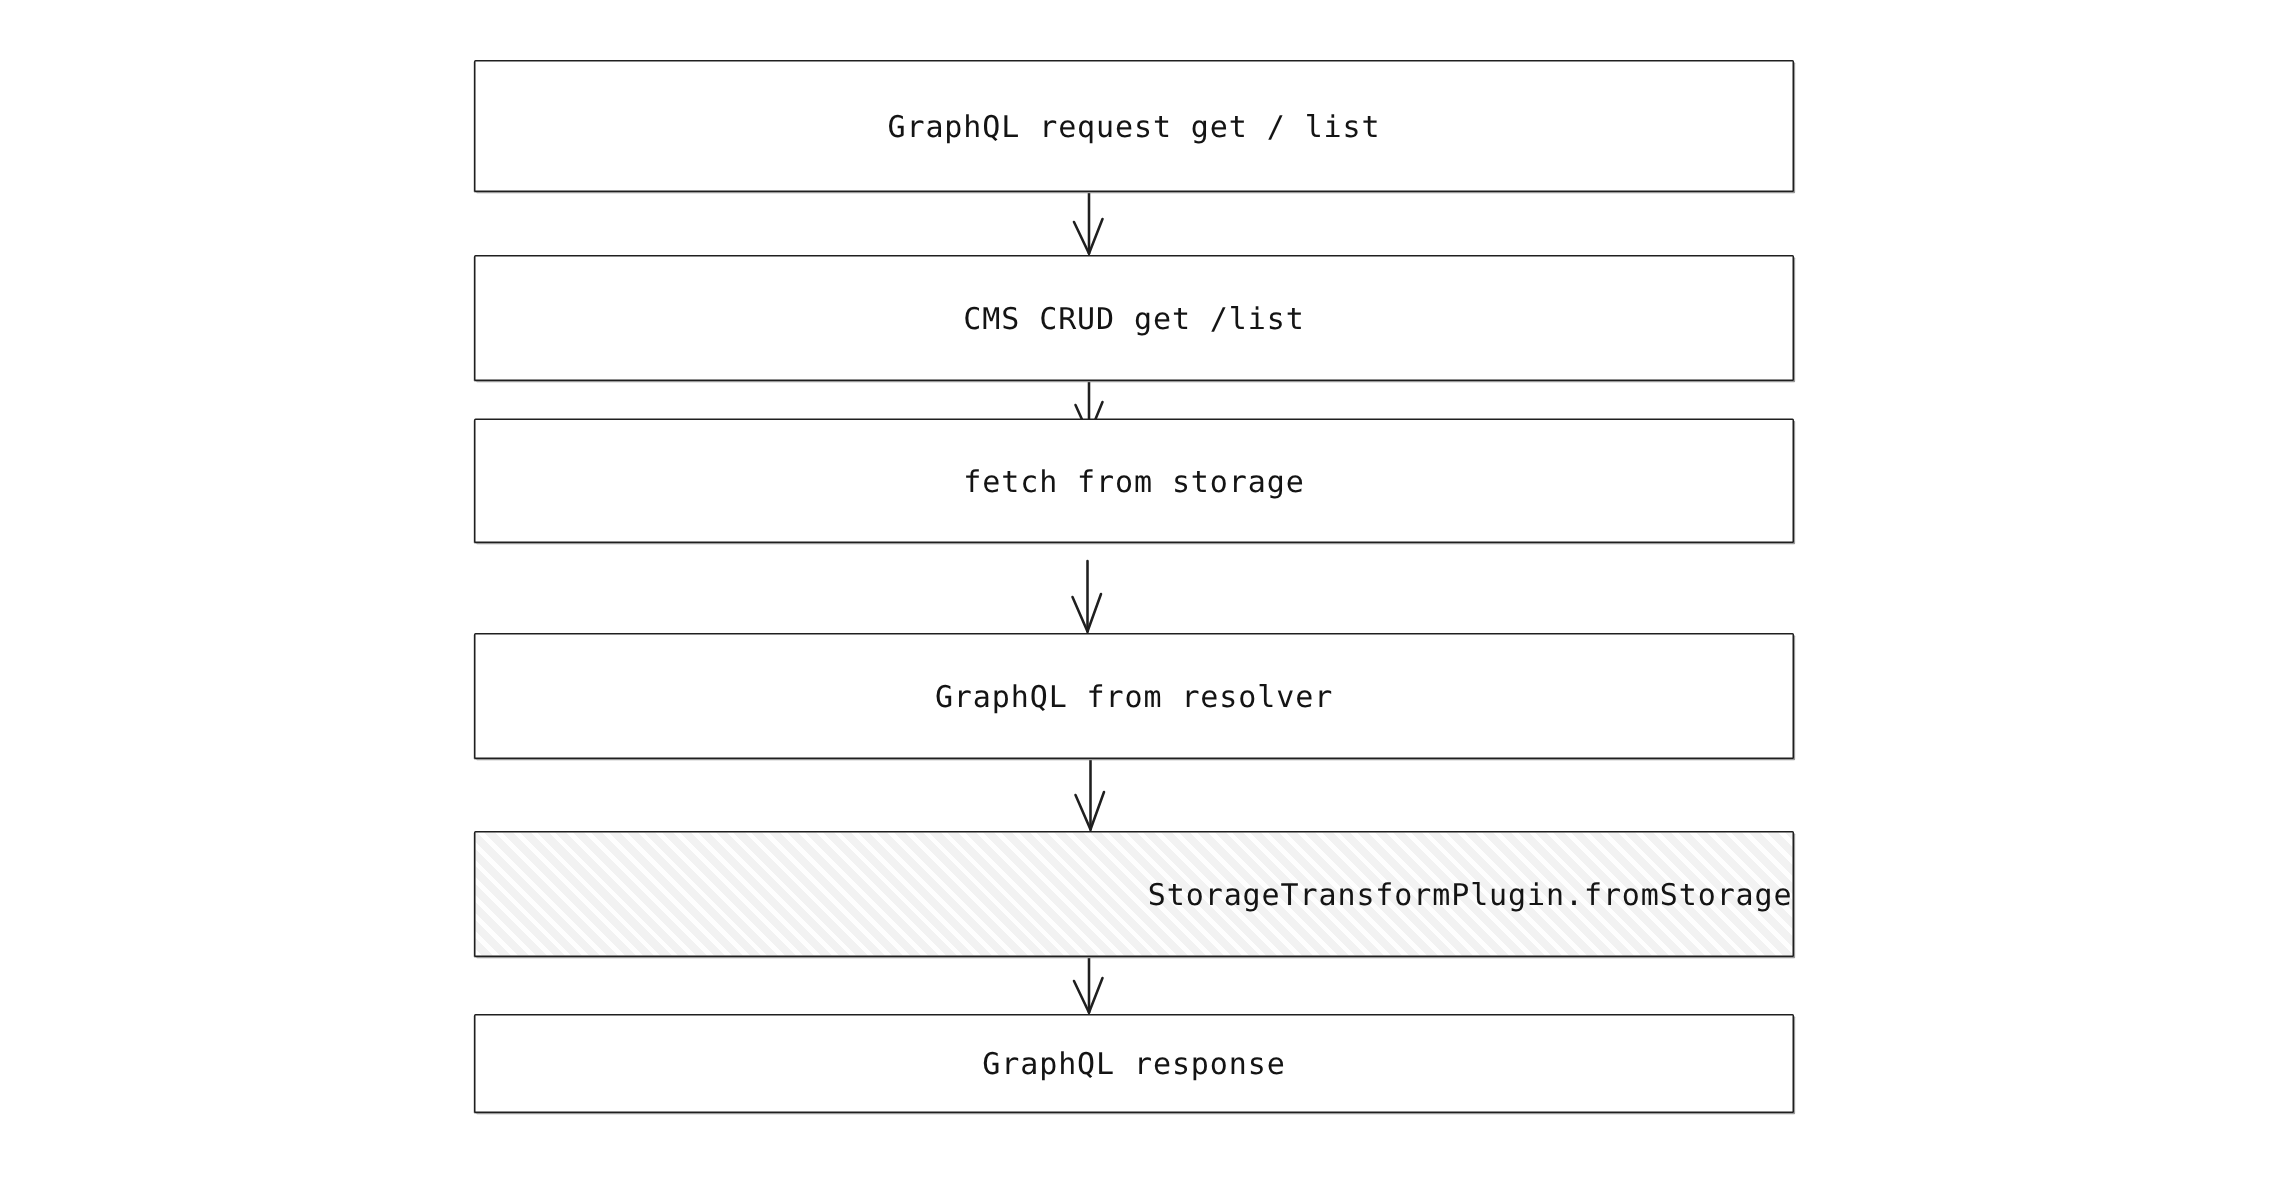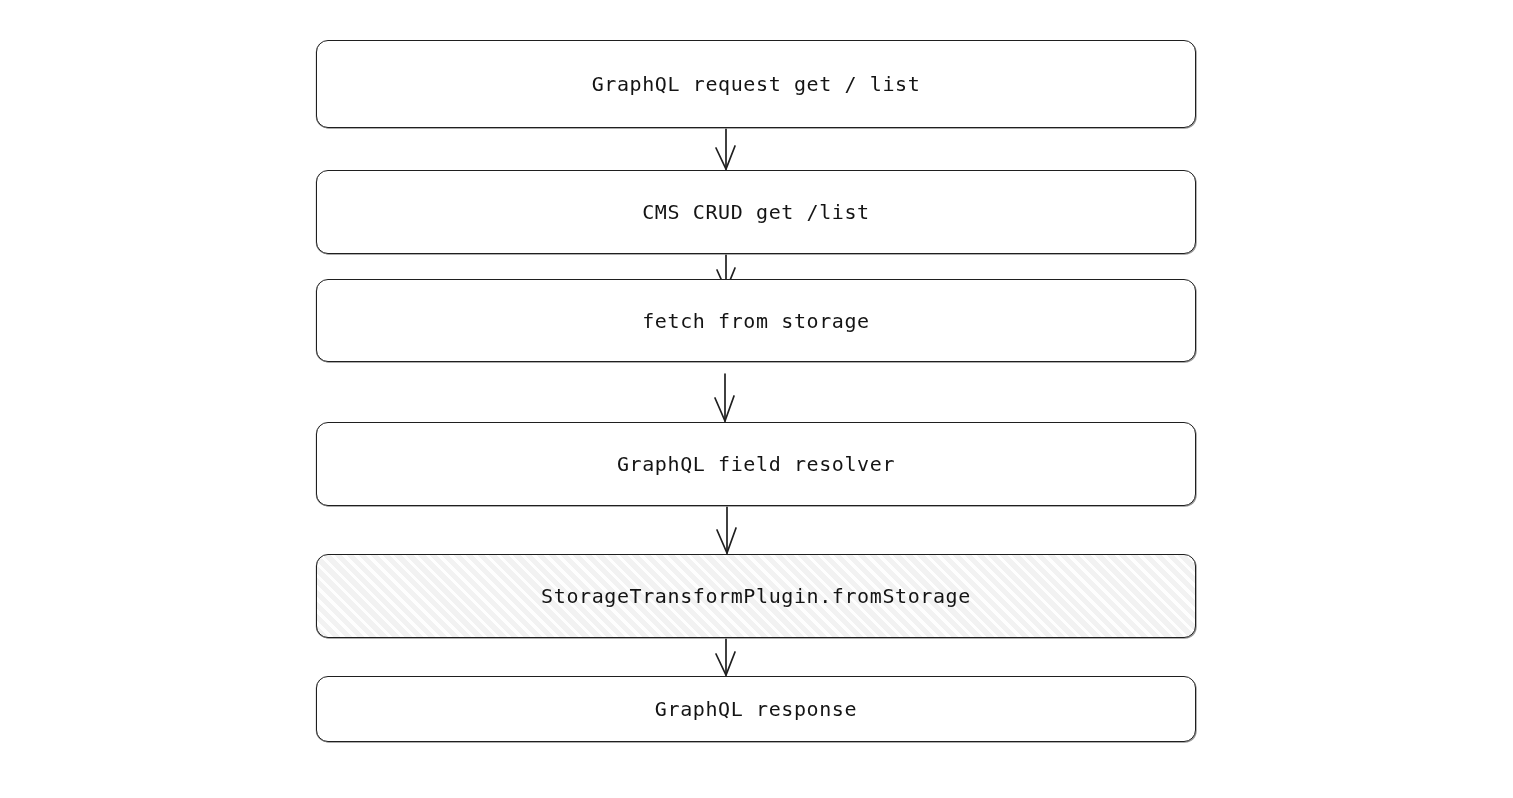--- a/index.html
+++ b/index.html
@@ -24,21 +24,21 @@
   .flow-node {
     position: absolute;
     left: 316px;
     width: 880px;
     box-sizing: border-box;
     display: flex;
     align-items: center;
     justify-content: center;
     background: #ffffff;
     border: 1.6px solid #1f1f1f;
-    border-radius: 12px;
+    border-radius: 1px;
     box-shadow: 1.1px 1.1px 0 -0.35px #9a9a9a,
                 -0.5px 0.6px 0 -0.3px #888888;
   }
 
   .flow-node .node-label {
     font-family: "DejaVu Sans Mono", monospace;
     font-size: 20px;
     letter-spacing: 0.6px;
     color: #141414;
     white-space: nowrap;
@@ -50,20 +50,21 @@
   .flow-node.hatched {
     background-color: #f2f2f2;
     background-image:
       repeating-linear-gradient(
         45deg,
         rgba(255,255,255,0.95) 0px,
         rgba(255,255,255,0.95) 3.2px,
         rgba(233,233,233,0.0) 3.2px,
         rgba(233,233,233,0.0) 8.4px
       );
+    justify-content: flex-end;
   }
 
   .node-1 { top: 40px;  height: 88px; }
   .node-2 { top: 170px; height: 84px; }
   .node-3 { top: 279px; height: 83px; }
   .node-4 { top: 422px; height: 84px; }
   .node-5 { top: 554px; height: 84px; }
   .node-6 { top: 676px; height: 66px; }
 
   .flow-edge {
@@ -122,21 +123,21 @@
 
   <div class="flow-node node-2">
     <span class="node-label">CMS CRUD get /list</span>
   </div>
 
   <div class="flow-node node-3">
     <span class="node-label">fetch from storage</span>
   </div>
 
   <div class="flow-node node-4">
-    <span class="node-label">GraphQL field resolver</span>
+    <span class="node-label">GraphQL from resolver</span>
   </div>
 
   <div class="flow-node node-5 hatched">
     <span class="node-label">StorageTransformPlugin.fromStorage</span>
   </div>
 
   <div class="flow-node node-6">
     <span class="node-label">GraphQL response</span>
   </div>
 

